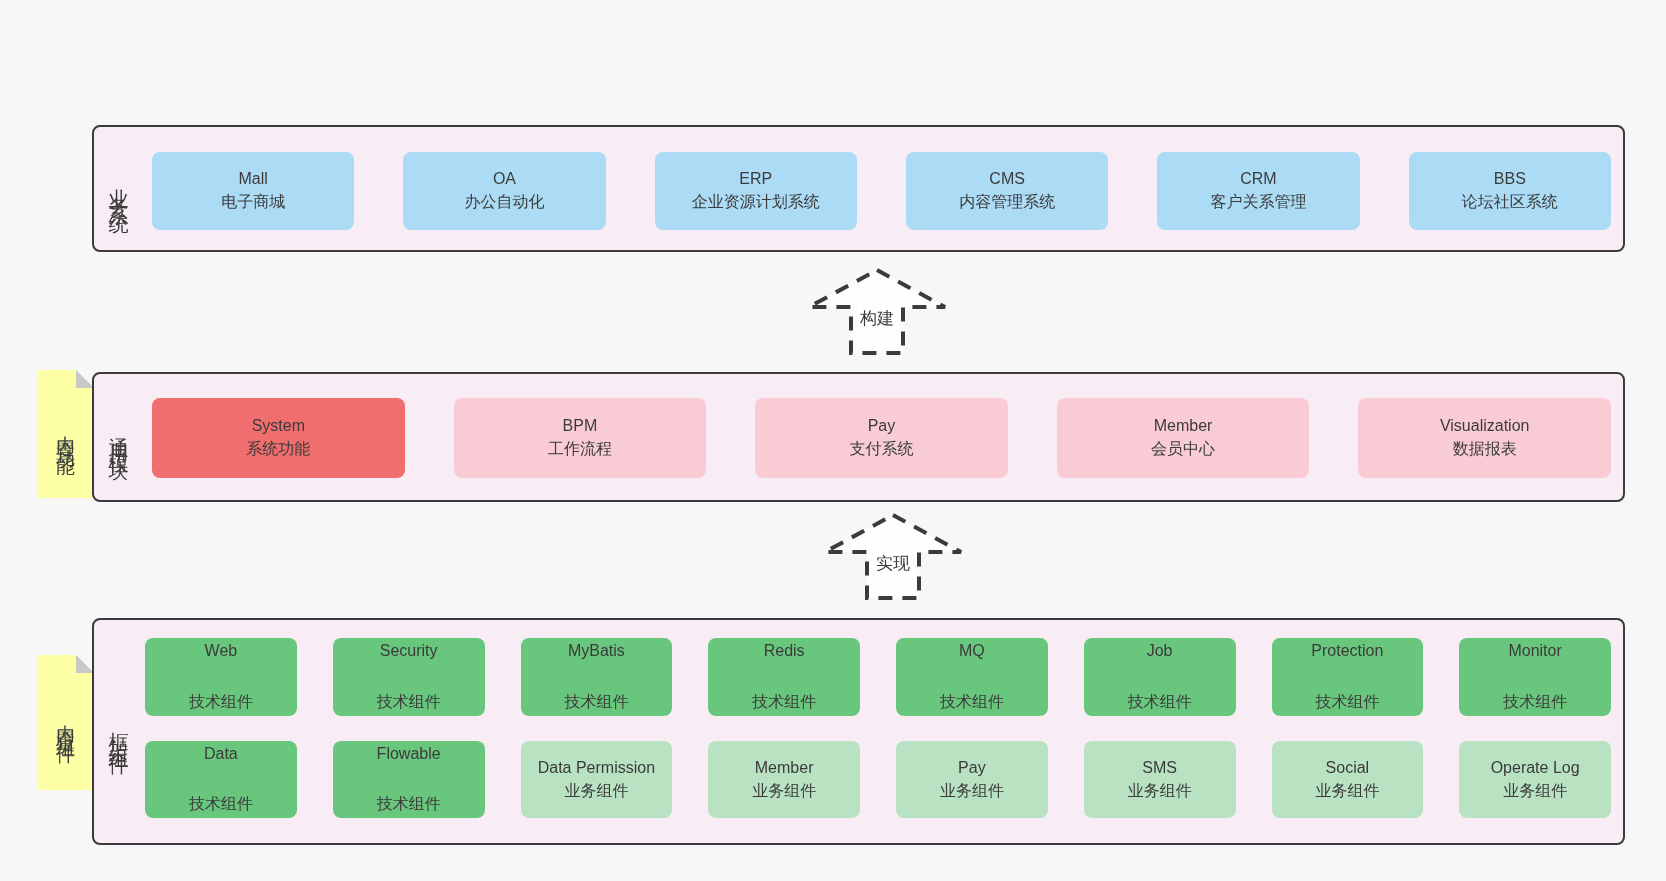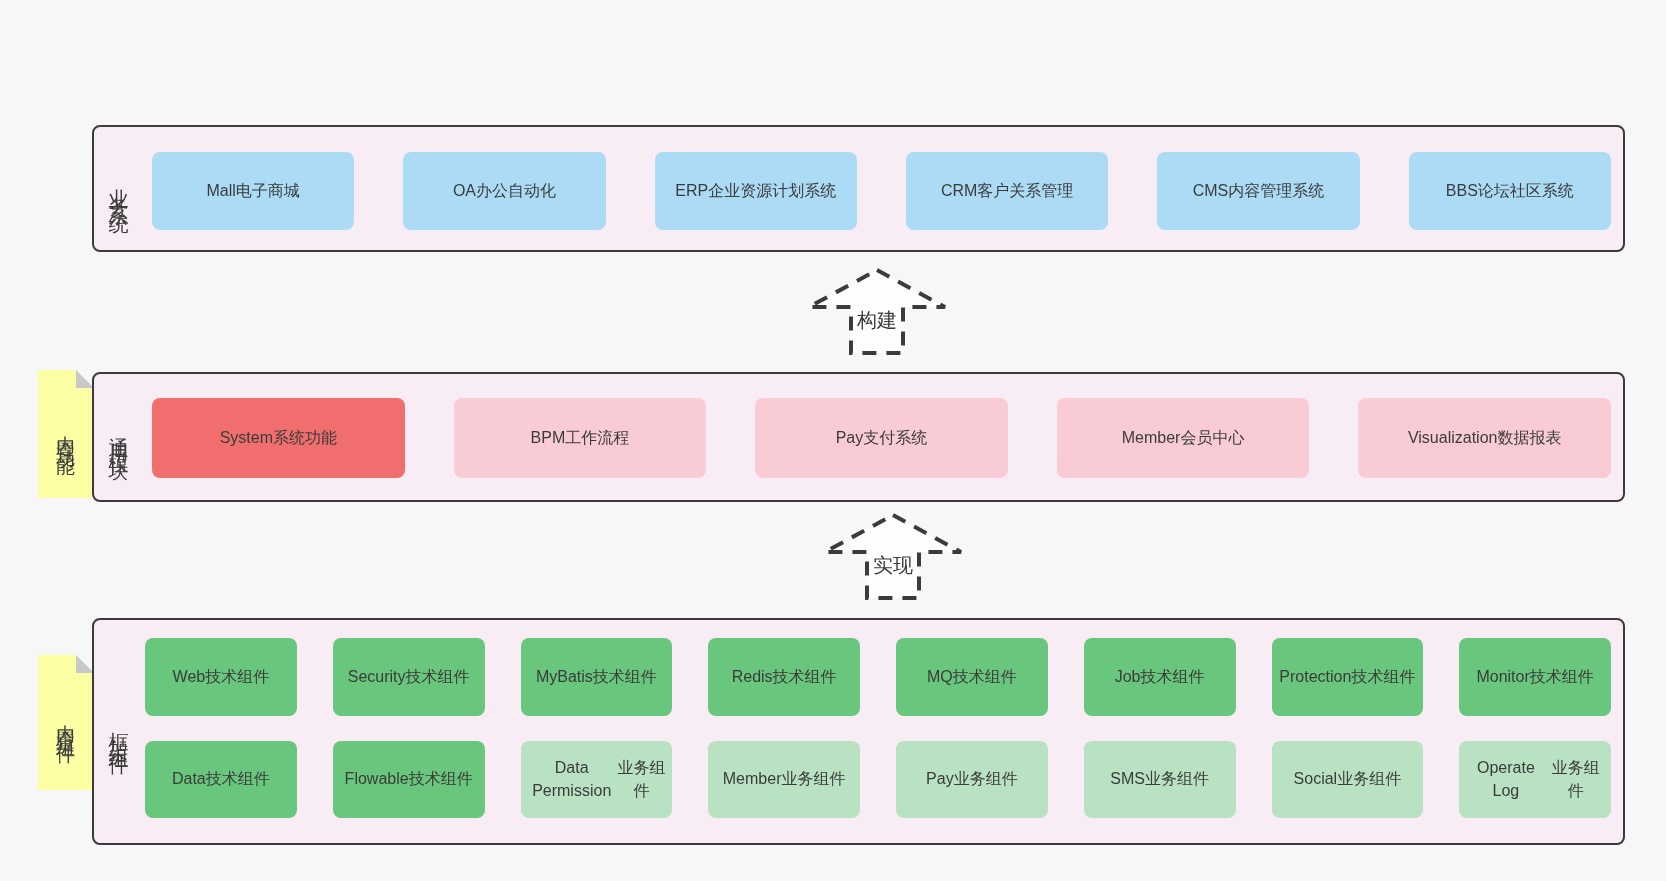--- a/index.html
+++ b/index.html
@@ -28,36 +28,36 @@
 
   
   .row{position:absolute;left:58px;right:12px;display:flex;}
   .row-6{gap:49px;}
   .row-8{left:51px;gap:36px;}
   .layer-top .row{top:25px;height:78px;}
   .layer-mid .row{top:24px;height:80px;}
   .row-b1{top:18px;height:78px;}
   .row-b2{top:121px;height:77px;}
 
-  .box{flex:1;border-radius:8px;display:flex;flex-direction:row;align-items:center;
+  .box{flex:1;border-radius:8px;display:flex;flex-direction:column;align-items:center;
        justify-content:center;text-align:center;font-size:16px;line-height:1.42;padding:2px 6px;
        box-sizing:border-box;color:var(--text);}
   .v-blue{background:var(--box-blue);}
   .v-red{background:var(--box-red);}
   .v-pink{background:var(--box-pink);text-align:right;}
-  .v-green{background:var(--box-green);}
+  .v-green{background:var(--box-green);justify-content:space-between;}
   .v-green-light{background:var(--box-green-light);}
 
   
   .arrow{position:absolute;width:142px;height:89px;z-index:3;}
   .arrow-1{left:806px;top:267px;}
   .arrow-2{left:822px;top:512px;}
   .arrow svg{position:absolute;inset:0;width:100%;height:100%;overflow:visible;}
   .arrow-label{position:absolute;left:50%;top:40px;transform:translateX(-50%);
-               background:#fff;padding:0 3px;font-size:20px;white-space:nowrap;color:var(--text);}
+               background:#fff;padding:0 3px;font-size:17px;white-space:nowrap;color:var(--text);}
 </style>
 </head>
 <body>
 
 <div class="canvas">
 
   <div class="note note-mid">
     <span class="v-text">内置功能</span>
     <span class="fold"></span>
   </div>
@@ -77,26 +77,26 @@
         </div>
         <div class="box v-blue">
           <div class="box-name">OA</div>
           <div class="box-desc">办公自动化</div>
         </div>
         <div class="box v-blue">
           <div class="box-name">ERP</div>
           <div class="box-desc">企业资源计划系统</div>
         </div>
         <div class="box v-blue">
+          <div class="box-name">CMS</div>
+          <div class="box-desc">内容管理系统</div>
+        </div>
+        <div class="box v-blue">
           <div class="box-name">CRM</div>
           <div class="box-desc">客户关系管理</div>
-        </div>
-        <div class="box v-blue">
-          <div class="box-name">CMS</div>
-          <div class="box-desc">内容管理系统</div>
         </div>
         <div class="box v-blue">
           <div class="box-name">BBS</div>
           <div class="box-desc">论坛社区系统</div>
         </div>
       </div>
   </section>
 
   <div class="arrow arrow-1">
     <svg viewBox="0 0 142 89">

